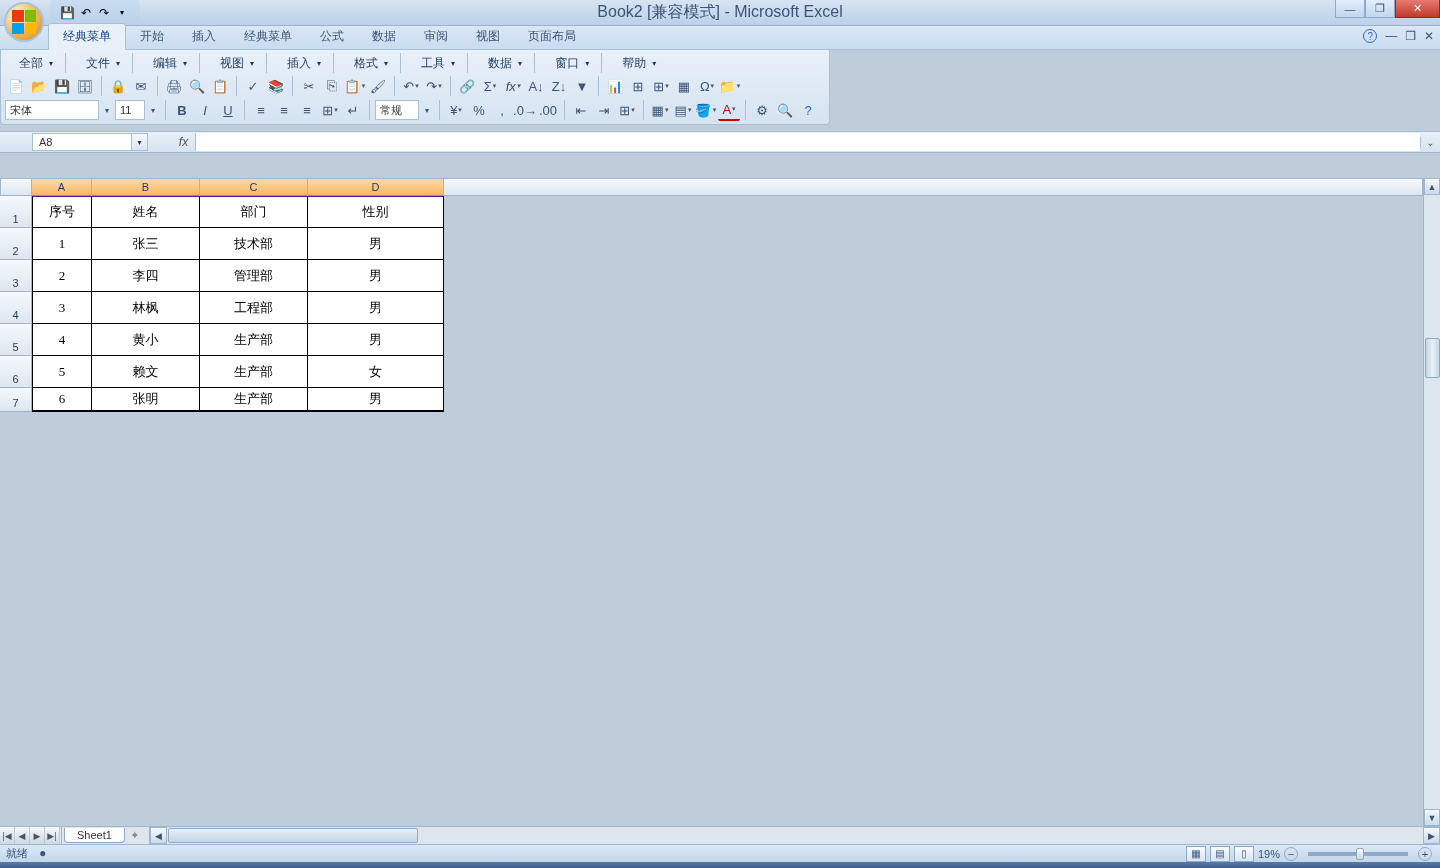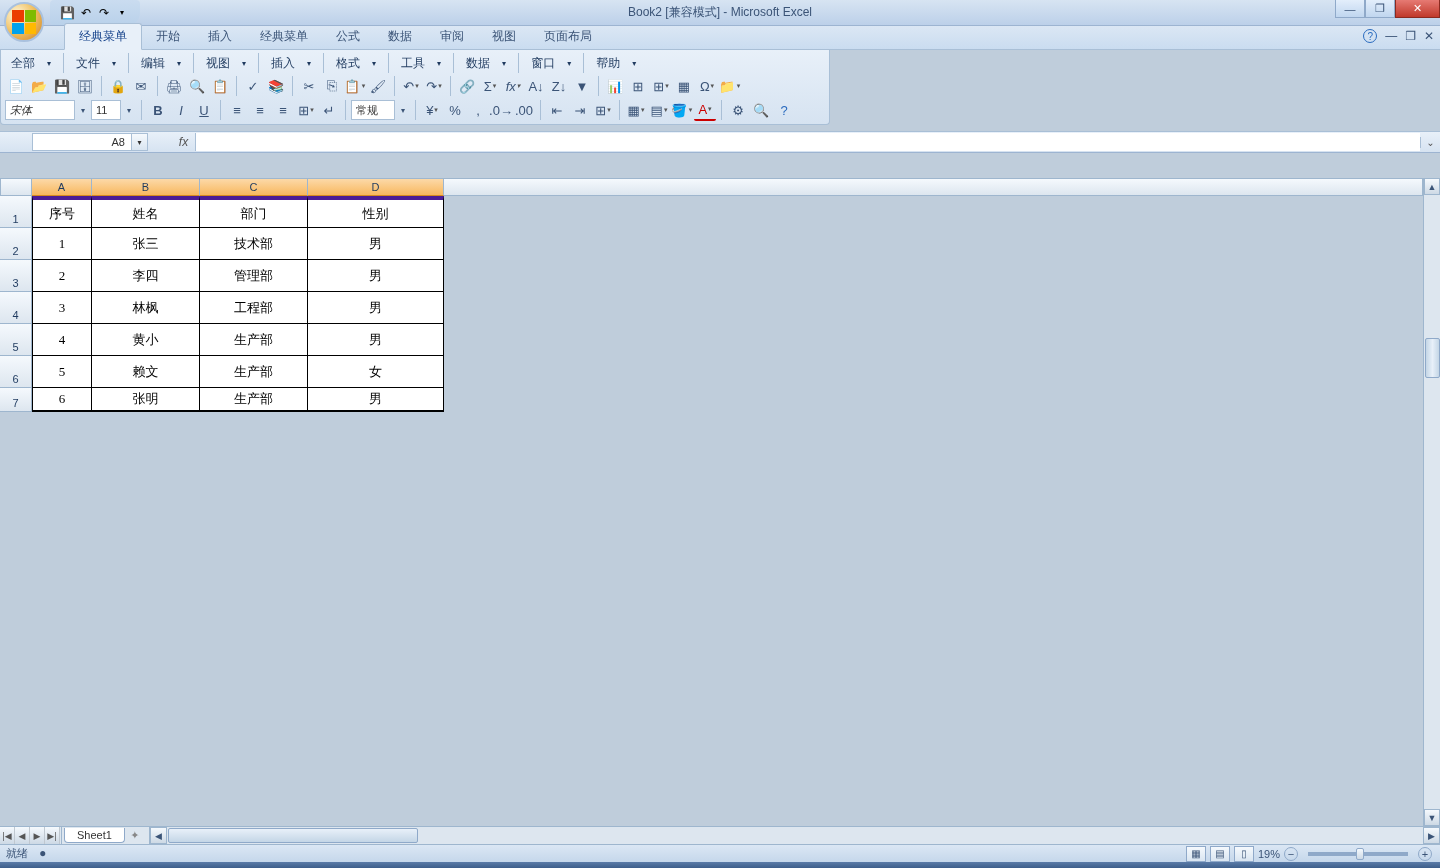--- a/index.html
+++ b/index.html
@@ -5,68 +5,68 @@
 * { margin: 0; padding: 0; box-sizing: border-box; font-family: "Microsoft YaHei", "SimSun", Arial, sans-serif; }
 body { background: #bfcddb; overflow: hidden; width: 1440px; height: 868px; position: relative; }
 
 
 .titlebar { height: 26px; background: linear-gradient(#d7e4f2, #bcd0e9); display: flex; align-items: center; position: relative; border-bottom: 1px solid #9db4d1; }
 .office-btn { width: 40px; height: 40px; position: absolute; left: 4px; top: 2px; z-index: 10; background: radial-gradient(circle at 30% 30%, #fff8e1, #f0c060, #d08020); border-radius: 50%; border: 2px solid #a9c1de; display:flex; align-items:center; justify-content:center; }
 .office-btn-inner { width: 24px; height: 24px; display:grid; grid-template-columns:1fr 1fr; grid-template-rows:1fr 1fr; gap:1px;}
 .office-btn-inner span:nth-child(1){background:#eb3c00;} .office-btn-inner span:nth-child(2){background:#80bb00;} .office-btn-inner span:nth-child(3){background:#00a2ed;} .office-btn-inner span:nth-child(4){background:#ffb900;}
 .qat { margin-left: 50px; display: flex; gap: 2px; align-items: center; height: 100%; padding: 0 10px; background: linear-gradient(#cadcf0,#b9d1ea); border-radius: 4px 4px 12px 4px; }
 .qat .ico { width: 16px; height: 16px; display:flex; align-items:center; justify-content:center; font-size:12px; }
-.title-text { position: absolute; left: 50%; transform: translateX(-50%); font-size: 12px; color: #3b5477; }
+.title-text { position: absolute; left: 50%; transform: translateX(-50%); font-size: 16px; color: #3b5477; }
 .win-controls { position: absolute; right: 0; top: 0; display: flex; }
 .win-btn { width: 30px; height: 18px; display: flex; align-items: center; justify-content: center; font-size: 11px; background: linear-gradient(#e3eefb,#c0d6ef); border:1px solid #8fa9c9; border-top:none; color:#3b5477;}
 .win-btn.close { background: linear-gradient(#e67a73,#c0392b); color: #fff; width: 45px; border-color:#8a2a20;}
 
 
-.ribbon-tabs { height: 24px; background: linear-gradient(#dbe7f4,#cadcf0); display: flex; align-items: flex-end; padding-left: 64px; border-bottom:1px solid #a9bfd6; position:relative;}
+.ribbon-tabs { height: 24px; background: linear-gradient(#dbe7f4,#cadcf0); display: flex; align-items: flex-end; padding-left: 48px; border-bottom:1px solid #a9bfd6; position:relative;}
 .ribbon-tab { padding: 4px 14px; font-size: 12px; color: #3b5477; cursor: default; }
 .ribbon-tab.active { background: #e8f0f9; border: 1px solid #a9bfd6; border-bottom: 1px solid #e8f0f9; border-radius: 3px 3px 0 0; margin-bottom:-1px; color:#15428b;}
 .ribbon-right { position:absolute; right:6px; top:3px; display:flex; gap:8px; align-items:center;}
 .ribbon-right span { font-size:12px; color:#3b5477; cursor:default;}
 
 
 .toolbar-area { background: linear-gradient(#e8f0f9, #d6e3f1); border: 1px solid #a9bfd6; border-top:none; padding: 2px 4px; width: 830px; border-radius:0 0 4px 4px;}
 .menu-row { display: flex; gap: 2px; padding: 2px 0; align-items:center; height:22px;}
-.menu-item { padding: 2px 6px; font-size: 12px; color: #1f3a5f; display:flex; align-items:center; gap:12px;}
+.menu-item { padding: 2px 6px; font-size: 12px; color: #1f3a5f; display:flex; align-items:center; gap:6px;margin-left:8px;}
 .menu-item .dd { font-size: 8px; color:#1f3a5f;}
 .tb-row { display: flex; align-items: center; padding: 1px 0; gap:1px; height:24px;}
 .tb-sep { width: 1px; height: 20px; background: #a9bfd6; margin: 0 4px; }
 .tb-btn { width: 22px; height: 22px; display: flex; align-items: center; justify-content: center; font-size: 13px; color: #3b5477; border-radius:2px;}
 .tb-btn .dd { font-size:7px; margin-left:1px; color:#555;}
 .tb-input { height: 20px; border: 1px solid #a9bfd6; background: #fff; font-size: 11px; padding: 0 4px; color:#333;}
-.font-name { width: 70px; font-style: italic; }
+.font-name { width: 94px; }
 .font-size { width: 30px; }
 
 
 .formula-bar { height: 22px; background: linear-gradient(#e8f0f9,#d6e3f1); display: flex; align-items: center; border-top: 1px solid #a9bfd6; border-bottom: 1px solid #9db4d1; margin-top:6px;}
-.name-box { width: 100px; height: 18px; background: #fff; border: 1px solid #a9bfd6; margin-left: 32px; font-size: 11px; padding: 1px 6px; text-align:right; color:#333;}
+.name-box { width: 100px; height: 18px; background: #fff; border: 1px solid #a9bfd6; margin-left: 32px; font-size: 11px; padding: 1px 6px; text-align:left; color:#333;}
 .name-dd { width:16px; height:18px; background:linear-gradient(#f5f9fd,#d9e5f1); border:1px solid #a9bfd6; border-left:none; display:flex;align-items:center;justify-content:center; font-size:8px; color:#333;}
 .fx-btn { width: 24px; height:18px; margin-left:24px; display:flex;align-items:center;justify-content:center; font-style:italic; font-size:12px; color:#555; border-right:1px solid #a9bfd6;}
 .formula-input { flex: 1; height: 18px; background: #fff; font-size: 11px; padding: 0 4px; }
 .formula-expand { width:20px; display:flex; align-items:center; justify-content:center; font-size:10px; color:#555; border-left:1px solid #a9bfd6;}
 
 
 .grid-area { position: absolute; top: 178px; left: 0; right: 0; bottom: 42px; background: #bfcddb; overflow:hidden;}
 .col-headers { display: flex; height: 18px; position:absolute; top:0; left:0; right:17px;}
 .corner { width: 32px; height: 18px; background: linear-gradient(#f5f9fd,#dde6ef); border: 1px solid #9eb6ce; }
 .col-h { height: 18px; background: linear-gradient(#f5f9fd,#dde6ef); border-right: 1px solid #9eb6ce; border-bottom: 1px solid #9eb6ce; border-top:1px solid #9eb6ce; font-size: 11px; text-align: center; line-height: 16px; color:#1f3a5f;}
 .col-h.sel { background: linear-gradient(#fcd9a8,#f8b85f); border-bottom-color:#d68b1f;}
 .col-hA { width: 60px; } .col-hB { width: 108px; } .col-hC { width: 108px; } .col-hD { width: 136px; }
 .col-hrest{ flex:1; }
 
 .rows { position:absolute; top:18px; left:0; right:17px; bottom:0;}
 .row { display: flex; height: 32px; }
 .row-h { width: 32px; background: linear-gradient(#f5f9fd,#dde6ef); border-right: 1px solid #9eb6ce; border-bottom: 1px solid #9eb6ce; font-size: 11px; text-align: center; display:flex; align-items:flex-end; justify-content:center; padding-bottom:2px; color:#1f3a5f;}
 .cell { border-right: 1px solid #000; border-bottom: 1px solid #000; background: #fff; font-size: 13px; display: flex; align-items: center; justify-content: center; color:#000; font-family:"SimSun";}
 .cA{width:60px;} .cB{width:108px;} .cC{width:108px;} .cD{width:136px;}
-.hdr-row .cell { border-top: 4px solid #4c1d95; }
+.hdr-row .cell { border-top: 1px solid #4c1d95; }
 .hdr-row .cA { border-left: 1px solid #000; }
 .data-row .cA { border-left: 1px solid #000; }
 .last-row .cell { border-bottom: 2px solid #000; }
 .row7 { height: 24px; }
 
 .vscroll { position:absolute; top:0; right:0; width:17px; bottom:0; background:#dde6ef; border-left:1px solid #9eb6ce;}
 .vscroll-btn { height:17px; background:linear-gradient(#f5f9fd,#cdd9e5); border:1px solid #9eb6ce; font-size:9px; display:flex;align-items:center;justify-content:center; color:#3b5477;}
 .vscroll-thumb { position:absolute; top:160px; width:15px; left:1px; height:40px; background:linear-gradient(90deg,#c4d6e6,#e8f0f9,#c4d6e6); border:1px solid #8fa9c9; border-radius:2px;}
 .vscroll-btn.bot{ position:absolute; bottom:0; width:100%;}
 

